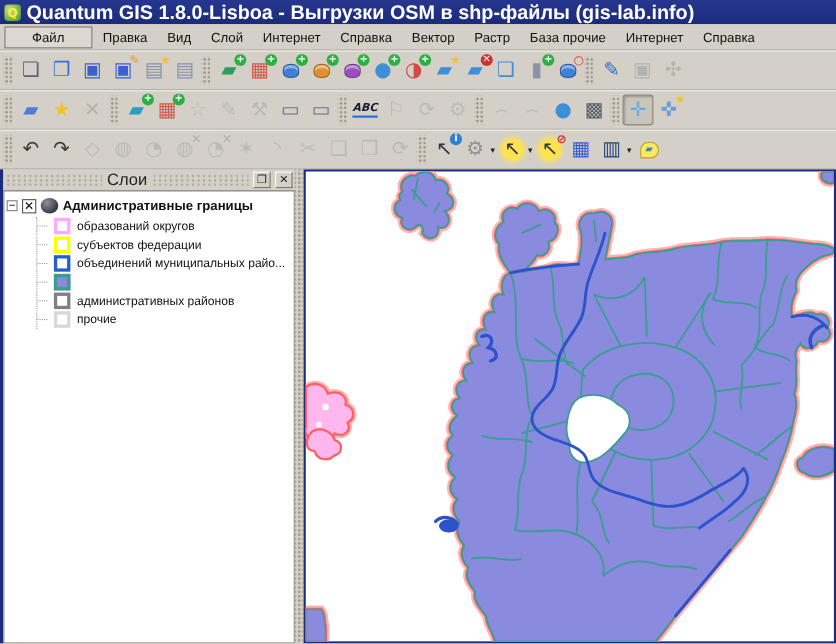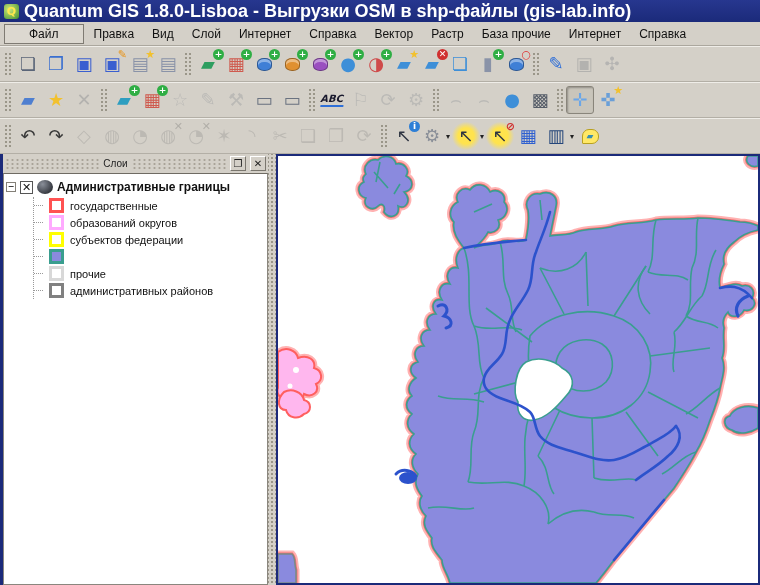--- a/index.html
+++ b/index.html
@@ -51,21 +51,21 @@
   
   .content { flex:1 1 auto; display:flex; border-left:3px solid #1b2a7a; min-height:0; }
 
   .panel { width:265px; flex:0 0 auto; display:flex; flex-direction:column;
     background:#d4d0c8; min-height:0; }
   .panel-title { height:19px; display:flex; align-items:center; gap:4px;
     padding:1px 2px; flex:0 0 auto; }
   .pt-dots { flex:1; height:11px;
     background-image:radial-gradient(#a9a398 1px, transparent 1.3px);
     background-size:5px 4px; }
-  .pt-label { font-size:10px; color:#222; }
+  .pt-label { font-size:15px; color:#222; }
   .pt-btn { width:16px; height:15px; border:1px solid #fff; border-right-color:#7a766e;
     border-bottom-color:#7a766e; background:#d4d0c8; font:10px/13px "DejaVu Sans",sans-serif;
     text-align:center; color:#222; }
   .tree { flex:1; background:#fff; border:1px solid #8a867e; border-top-color:#6f6b63;
     overflow:hidden; padding:3px 2px; }
   .group-row { display:flex; align-items:center; gap:4px; height:20px; }
   .expander { width:10px; height:10px; border:1px solid #848078; background:#fff;
     font:bold 8px/8px "DejaVu Sans",sans-serif; text-align:center; color:#333; }
   .cbx { width:13px; height:13px; border:1px solid #555; background:#fff;
     font:bold 11px/12px "DejaVu Sans",sans-serif; text-align:center; color:#111; }
@@ -617,48 +617,48 @@
         <button class="pt-btn">✕</button>
       </div>
       <div class="tree">
         <div class="group-row">
           <span class="expander">−</span>
           <span class="cbx">✕</span>
           <span class="globe-ico"></span>
           <span class="group-label">Административные границы</span>
         </div>
         <div class="legend-list">
-          <div class="leg-row">
-              <span class="leg-branch"></span>
-              <span class="swatch" style="border-color: rgb(255, 82, 82); background: rgb(255, 255, 255);"></span>
-              <span class="leg-label">государственные</span>
-            </div>
             <div class="leg-row">
               <span class="leg-branch"></span>
               <span class="swatch" style="border-color: rgb(255, 170, 255); background: rgb(255, 255, 255);"></span>
               <span class="leg-label">образований округов</span>
             </div>
             <div class="leg-row">
               <span class="leg-branch"></span>
               <span class="swatch" style="border-color: rgb(255, 255, 0); background: rgb(255, 255, 255);"></span>
               <span class="leg-label">субъектов федерации</span>
             </div>
             <div class="leg-row">
               <span class="leg-branch"></span>
+              <span class="swatch" style="border-color: rgb(32, 96, 200); background: rgb(255, 255, 255);"></span>
+              <span class="leg-label">объединений муниципальных райо...</span>
+            </div>
+            <div class="leg-row">
+              <span class="leg-branch"></span>
               <span class="swatch" style="border-color: rgb(58, 158, 143); background: rgb(138, 138, 222);"></span>
+            </div>
+            <div class="leg-row">
+              <span class="leg-branch"></span>
+              <span class="swatch" style="border-color: rgb(128, 128, 128); background: rgb(255, 255, 255);"></span>
+              <span class="leg-label">административных  районов</span>
             </div>
             <div class="leg-row">
               <span class="leg-branch"></span>
               <span class="swatch" style="border-color: rgb(216, 216, 216); background: rgb(255, 255, 255);"></span>
               <span class="leg-label">прочие</span>
-            </div>
-            <div class="leg-row">
-              <span class="leg-branch"></span>
-              <span class="swatch" style="border-color: rgb(128, 128, 128); background: rgb(255, 255, 255);"></span>
-              <span class="leg-label">административных  районов</span>
             </div>
         </div>
       </div>
     </div>
 
     <div class="splitter"></div>
 
     <div class="map-wrap">
       <svg viewBox="0 0 480 427" preserveAspectRatio="none">
         <defs>

